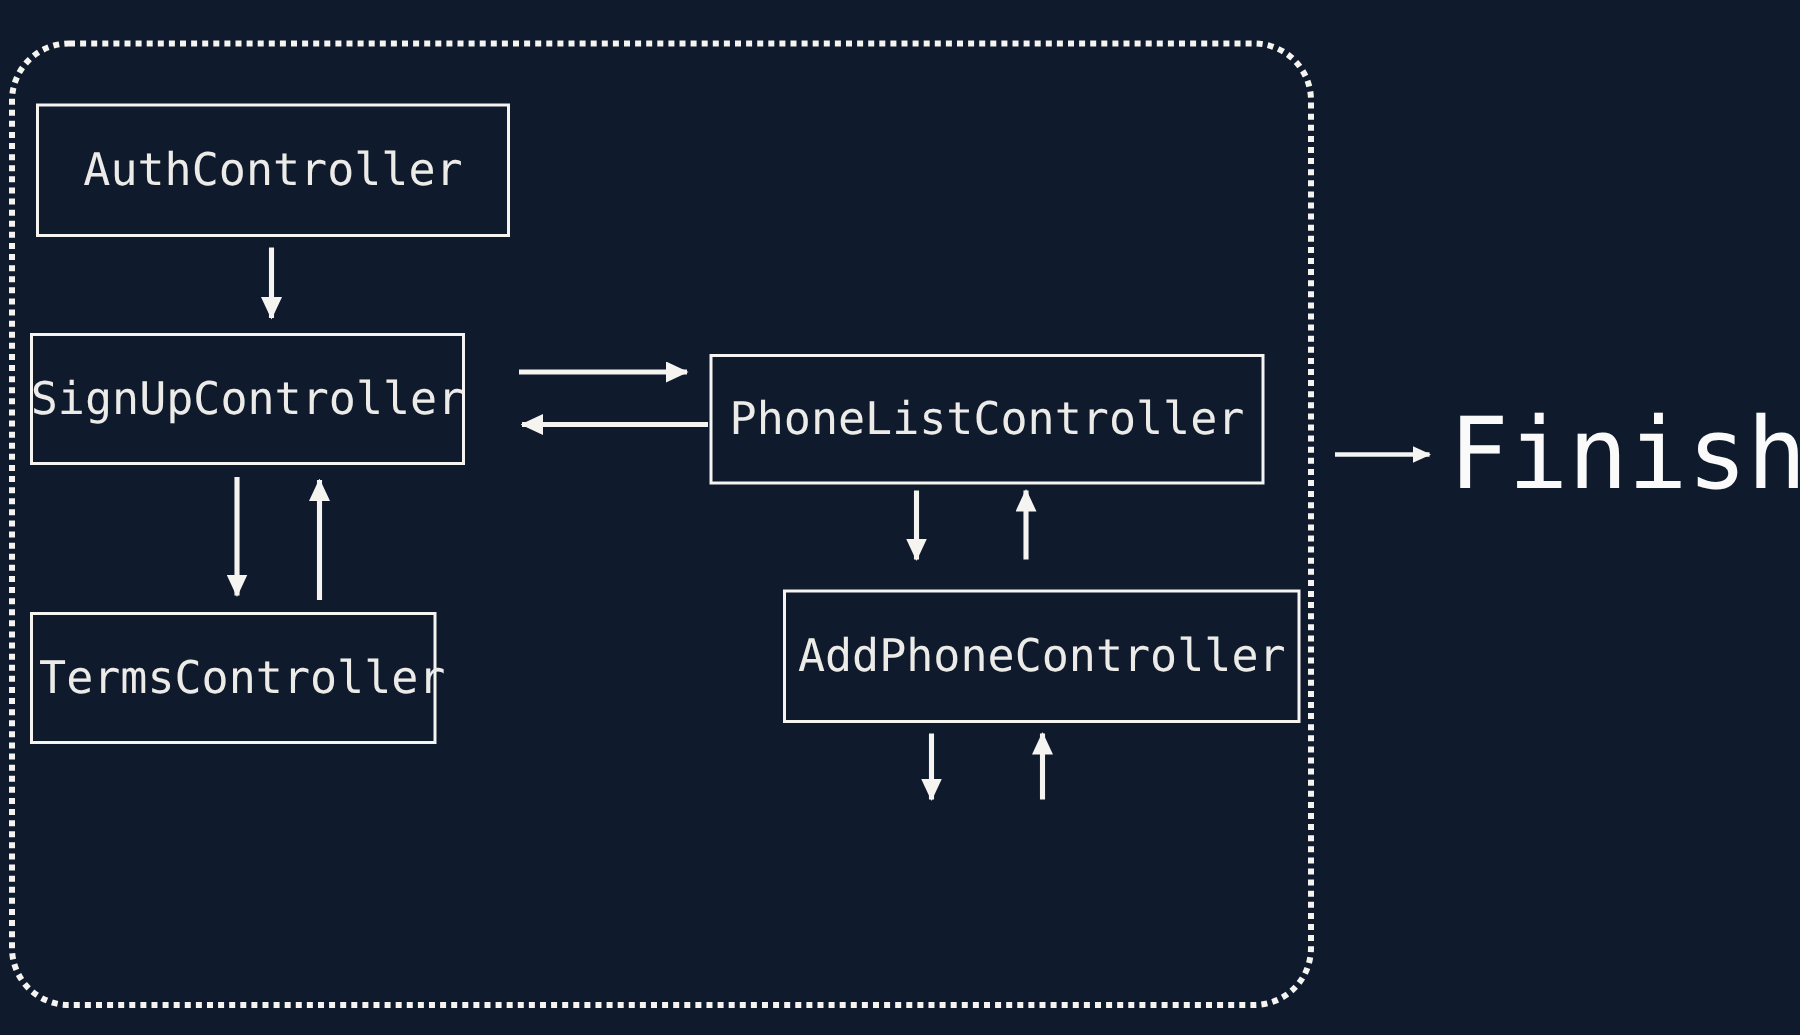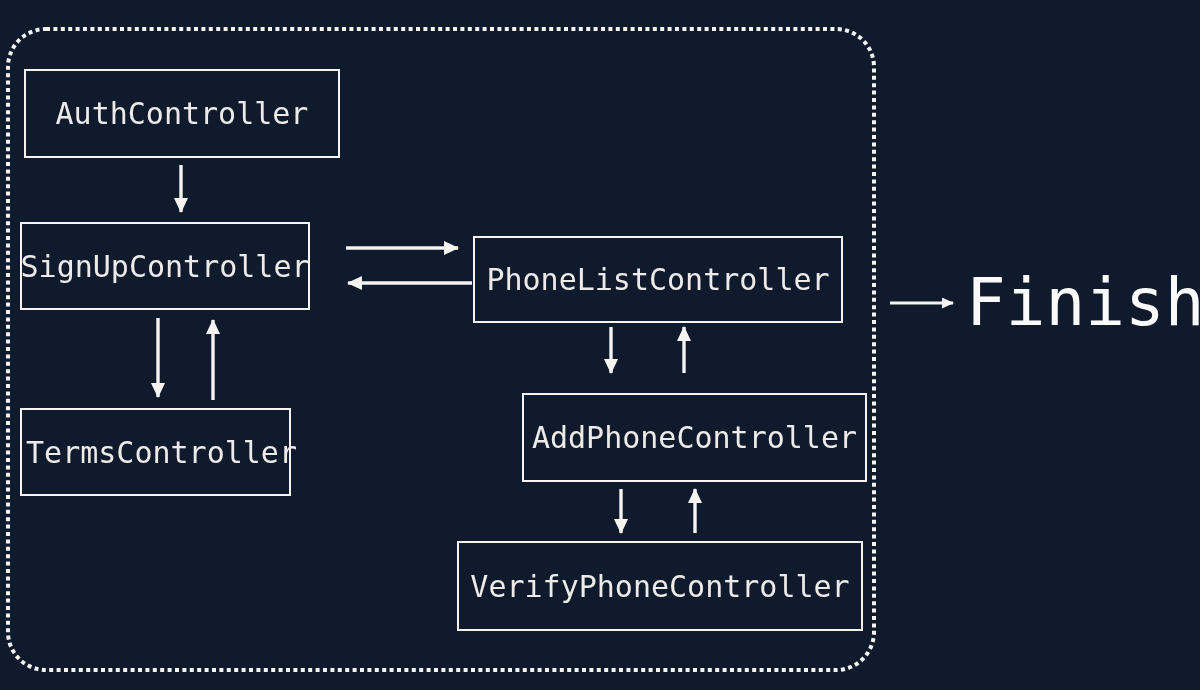--- a/index.html
+++ b/index.html
@@ -101,19 +101,16 @@
   </div>
 
   <div class="node node-terms">
     <span>TermsController</span>
   </div>
 
   <div class="node node-addphone">
     <span>AddPhoneController</span>
   </div>
 
-  <div class="node node-verifyphone">
-    <span>VerifyPhoneController</span>
-  </div>
 
   <div class="finish-label">Finish</div>
 
 </div>
 
 </body></html>

